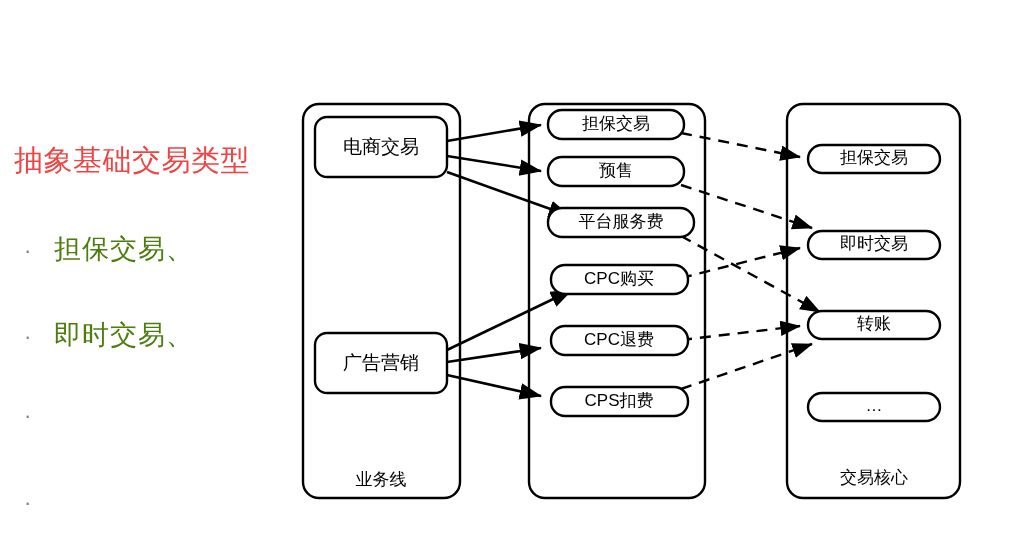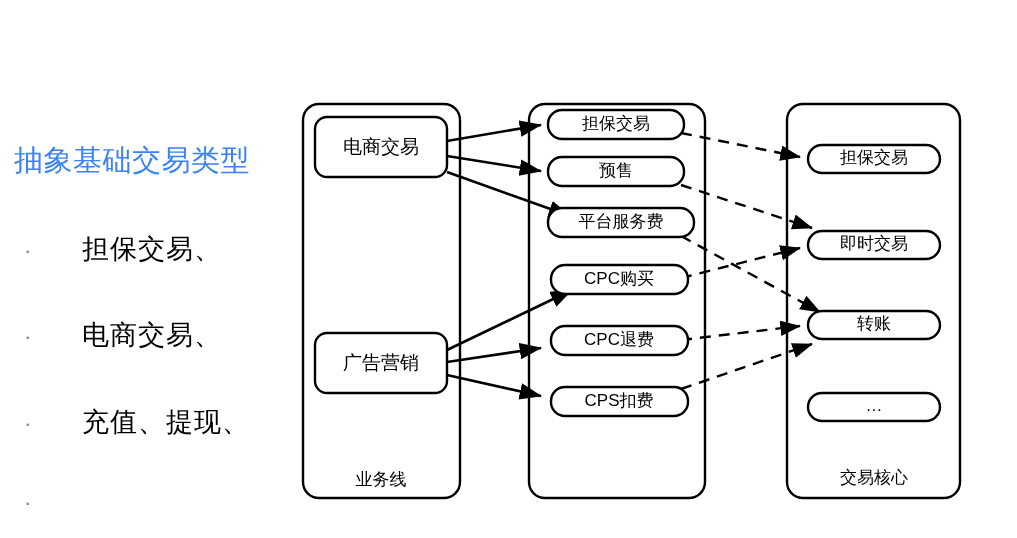--- a/index.html
+++ b/index.html
@@ -27,21 +27,21 @@
     height: 538px;
     color: #808080;
   }
   .left-title {
     position: absolute;
     left: 14px;
     top: 142px;
     font-size: 29px;
     line-height: 36px;
     letter-spacing: 0.5px;
-    color: #3b82f6;
+    color: #ef4444;
     white-space: nowrap;
   }
   .bullet-row {
     position: absolute;
     left: 24px;
     display: flex;
     align-items: baseline;
     color: #808080;
     white-space: nowrap;
   }
@@ -49,22 +49,21 @@
     font-size: 22px;
     line-height: 1;
     width: 30px;
     display: inline-block;
     color: #808080;
   }
   .bullet-text {
     font-size: 27px;
     line-height: 34px;
     letter-spacing: 1px;
-    color: #000000;
-    margin-left: 28px;
+    color: #4d7c0f;
   }
   .b0 { top: 232px; }
   .b1 { top: 318px; }
   .b2 { top: 405px; }
   .b3 { top: 492px; }
 
   svg#diagram {
     position: absolute;
     left: 0;
     top: 0;
@@ -121,25 +120,24 @@
 
   <div class="left-panel">
     <div class="left-title">抽象基础交易类型</div>
 
     <div class="bullet-row b0">
       <span class="bullet-dot">·</span>
       <span class="bullet-text">担保交易、</span>
     </div>
     <div class="bullet-row b1">
       <span class="bullet-dot">·</span>
-      <span class="bullet-text">电商交易、</span>
+      <span class="bullet-text">即时交易、</span>
     </div>
     <div class="bullet-row b2">
       <span class="bullet-dot">·</span>
-      <span class="bullet-text">充值、提现、</span>
     </div>
     <div class="bullet-row b3">
       <span class="bullet-dot">·</span>
     </div>
   </div>
 
   <svg id="diagram" viewBox="0 0 1017 538">
     <defs>
       <marker id="arrowSolid" markerWidth="9" markerHeight="9" refX="8.2" refY="3.2" orient="auto" markerUnits="strokeWidth">
         <path d="M0,0 L8.6,3.2 L0,6.4 z" fill="#000000"></path>

